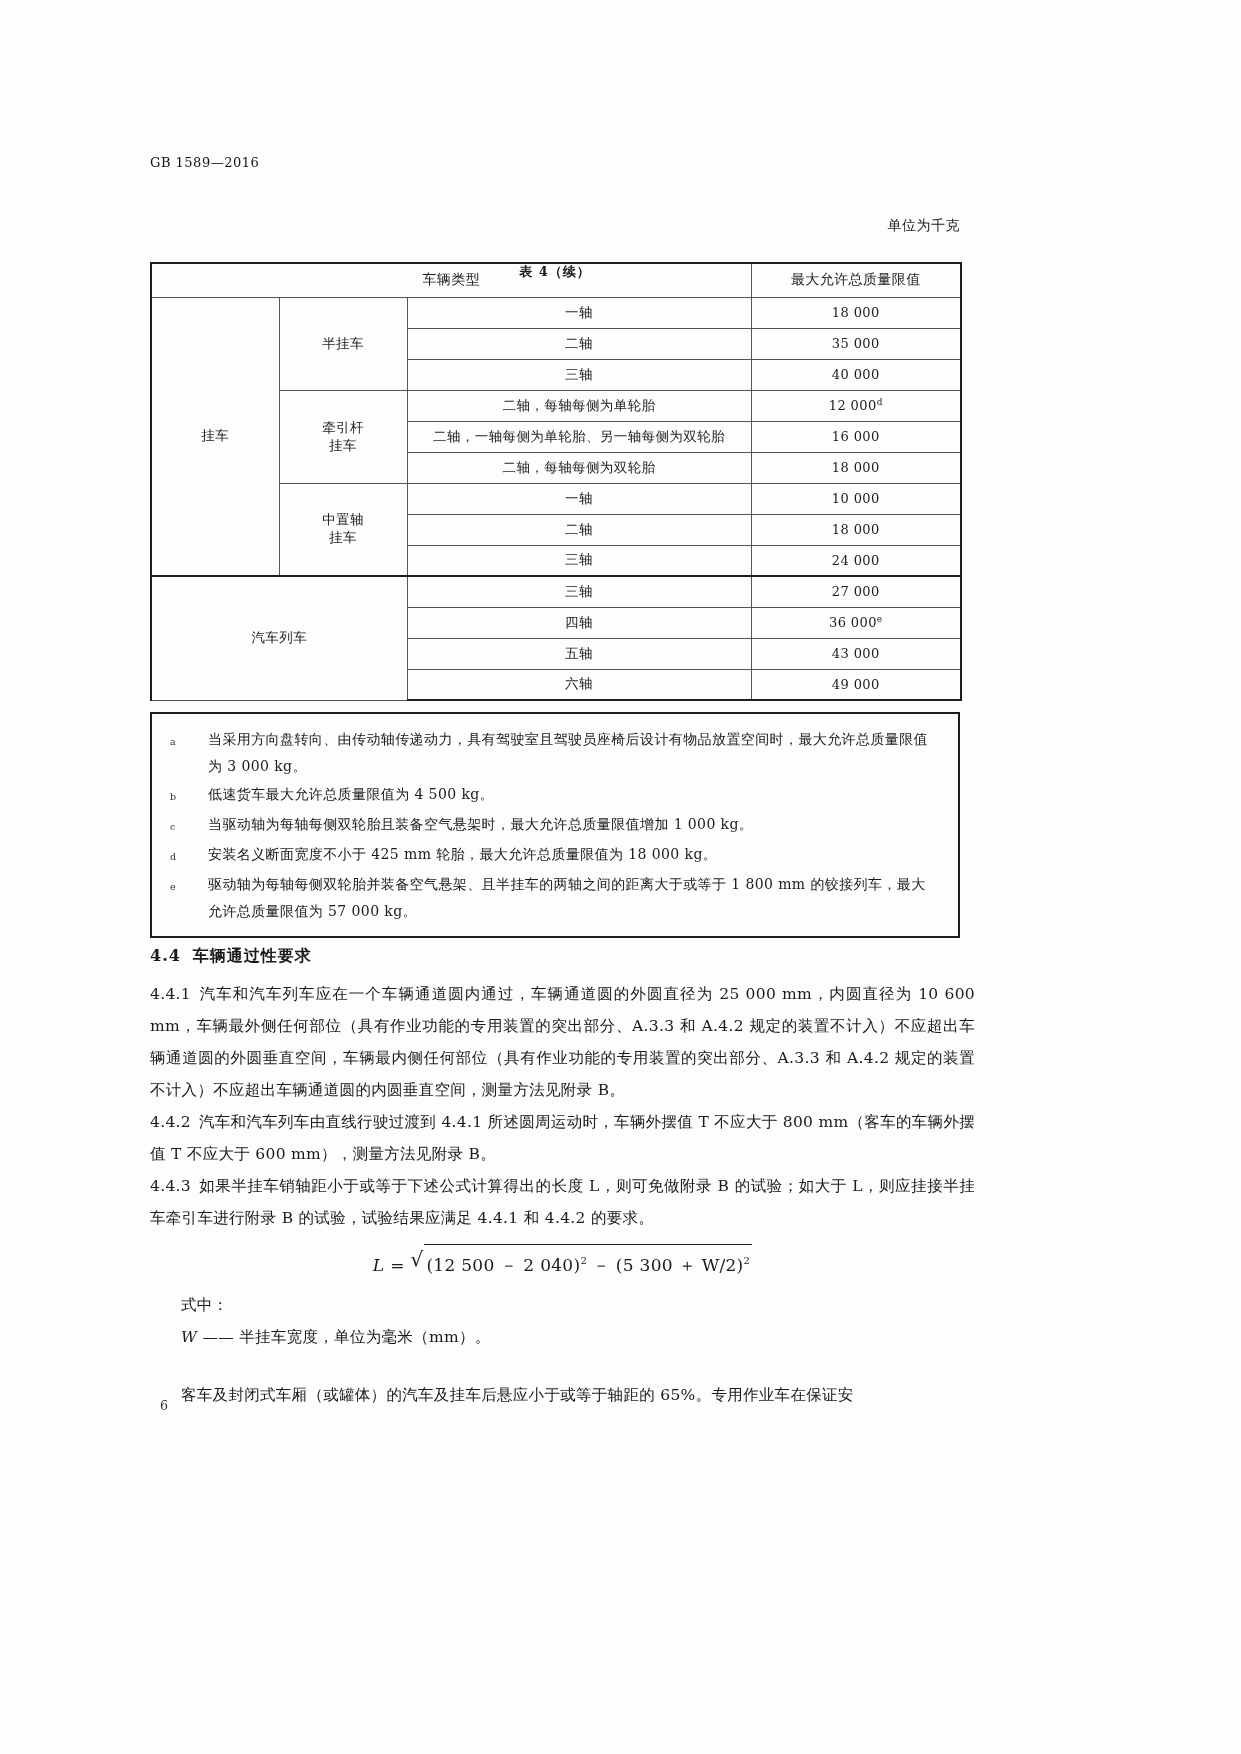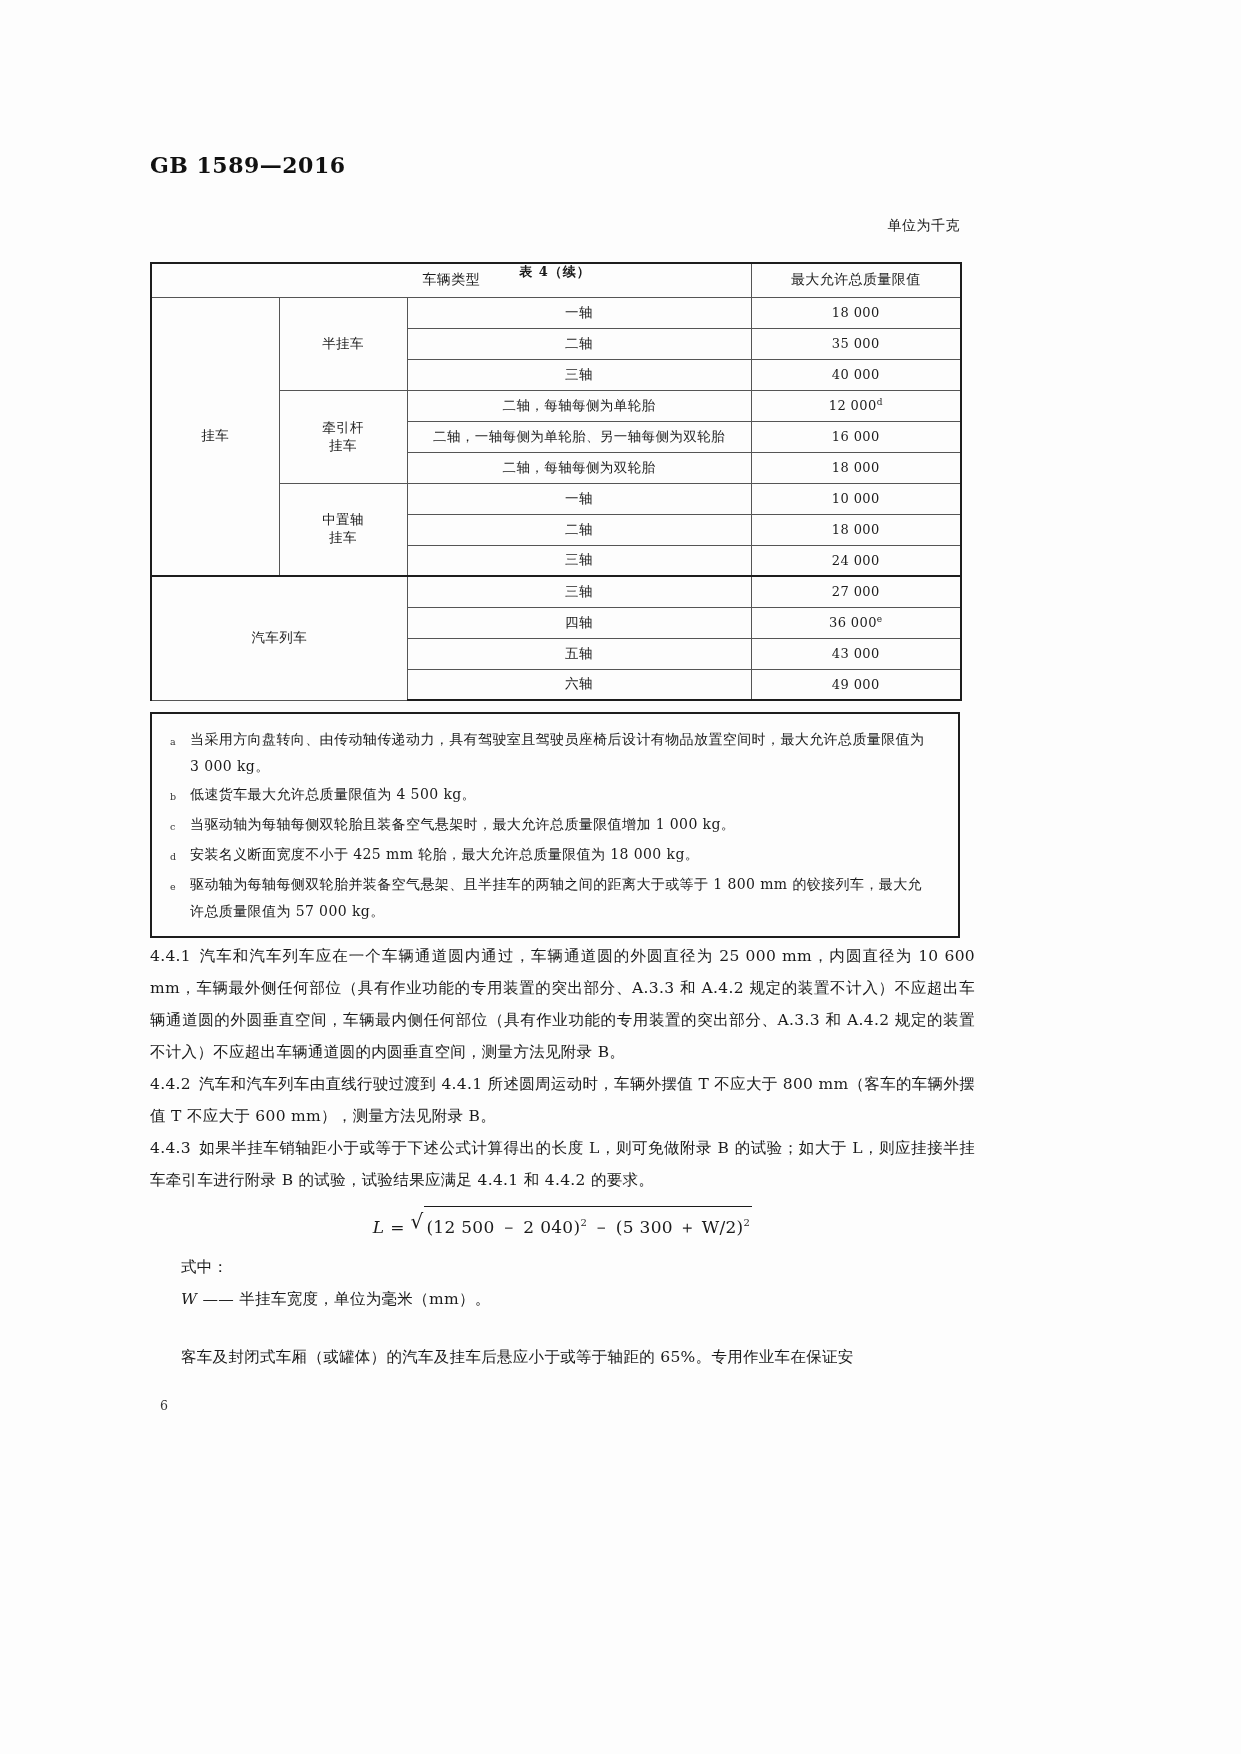--- a/index.html
+++ b/index.html
@@ -20,22 +20,22 @@
     background: #fdfdfd;
   }
   
   .header {
     position: absolute;
     left: 150px; top: 152px;
     width: 820px;
   }
   .header-std {
     font-family: "DejaVu Serif", "Liberation Serif", serif;
-    font-weight: bold;
-    font-size: 22px;
+    font-weight: normal;
+    font-size: 13px;
     letter-spacing: 0.5px;
     color: #111;
   }
   
   .caption-row {
     position: absolute;
     left: 150px; top: 215px;
     width: 810px;
     height: 26px;
   }
@@ -108,21 +108,21 @@
     letter-spacing: 0.4px;
   }
   .fn-mark {
     width: 20px;
     flex: 0 0 20px;
     font-size: 9.5px;
     padding-top: 2px;
     text-align: left;
     color: #333;
   }
-  .fn-text { flex: 1; text-indent: 0; }
+  .fn-text { flex: 1; text-indent: 0; margin-left: 18px; }
   
   .body {
     position: absolute;
     left: 150px; top: 940px;
     width: 825px;
     font-size: 15.5px;
     line-height: 32px;
     letter-spacing: 0.3px;
   }
   h3.sec {
@@ -293,20 +293,23 @@
       <span class="fn-text">安装名义断面宽度不小于 425 mm 轮胎，最大允许总质量限值为 18 000 kg。</span>
     </div>
     <div class="fn-item">
       <span class="fn-mark">e</span>
       <span class="fn-text">驱动轴为每轴每侧双轮胎并装备空气悬架、且半挂车的两轴之间的距离大于或等于 1 800 mm 的铰接列车，最大允许总质量限值为 57 000 kg。</span>
     </div>
   </div>
 
   <div class="body">
 
+    <h3 class="sec">
+      <span class="secnum">4.4</span><span>车辆通过性要求</span>
+    </h3>
 
     <p class="para">
       <span class="clnum">4.4.1</span><span>汽车和汽车列车应在一个车辆通道圆内通过，车辆通道圆的外圆直径为 25 000 mm，内圆直径为 10 600 mm，车辆最外侧任何部位（具有作业功能的专用装置的突出部分、A.3.3 和 A.4.2 规定的装置不计入）不应超出车辆通道圆的外圆垂直空间，车辆最内侧任何部位（具有作业功能的专用装置的突出部分、A.3.3 和 A.4.2 规定的装置不计入）不应超出车辆通道圆的内圆垂直空间，测量方法见附录 B。</span>
     </p>
 
     <p class="para">
       <span class="clnum">4.4.2</span><span>汽车和汽车列车由直线行驶过渡到 4.4.1 所述圆周运动时，车辆外摆值 T 不应大于 800 mm（客车的车辆外摆值 T 不应大于 600 mm），测量方法见附录 B。</span>
     </p>
 
     <p class="para">

